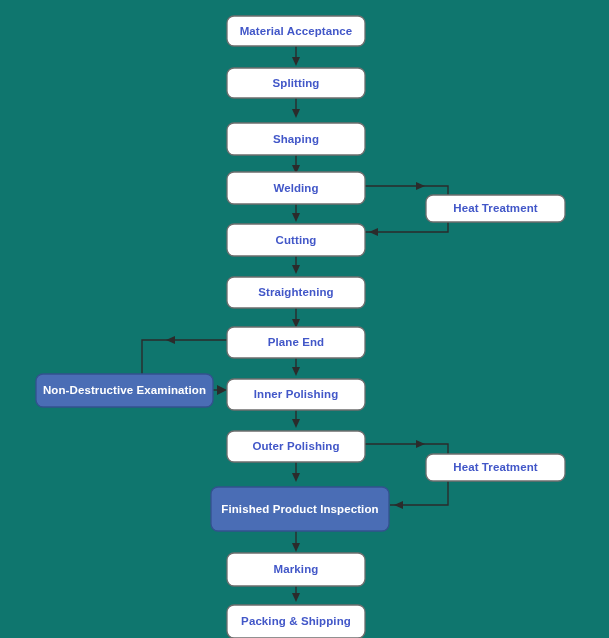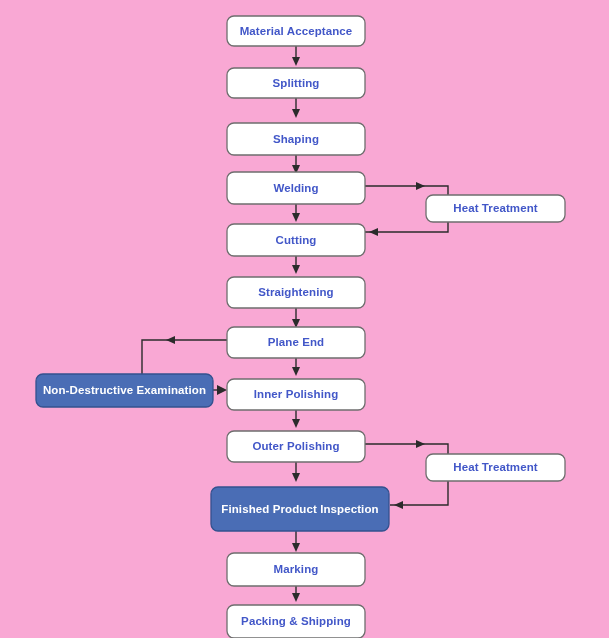--- a/index.html
+++ b/index.html
@@ -10,21 +10,21 @@
   body {
     width: 609px;
     height: 638px;
     overflow: hidden;
     font-family: "Liberation Sans", sans-serif;
   }
   #flowchart-root {
     position: relative;
     width: 609px;
     height: 638px;
-    background: #f9a8d4;
+    background: #0f766e;
   }
   svg#flow-svg {
     display: block;
     width: 609px;
     height: 638px;
   }
   .node-box {
     fill: #ffffff;
     stroke: #6e6e6e;
     stroke-width: 1.3;

